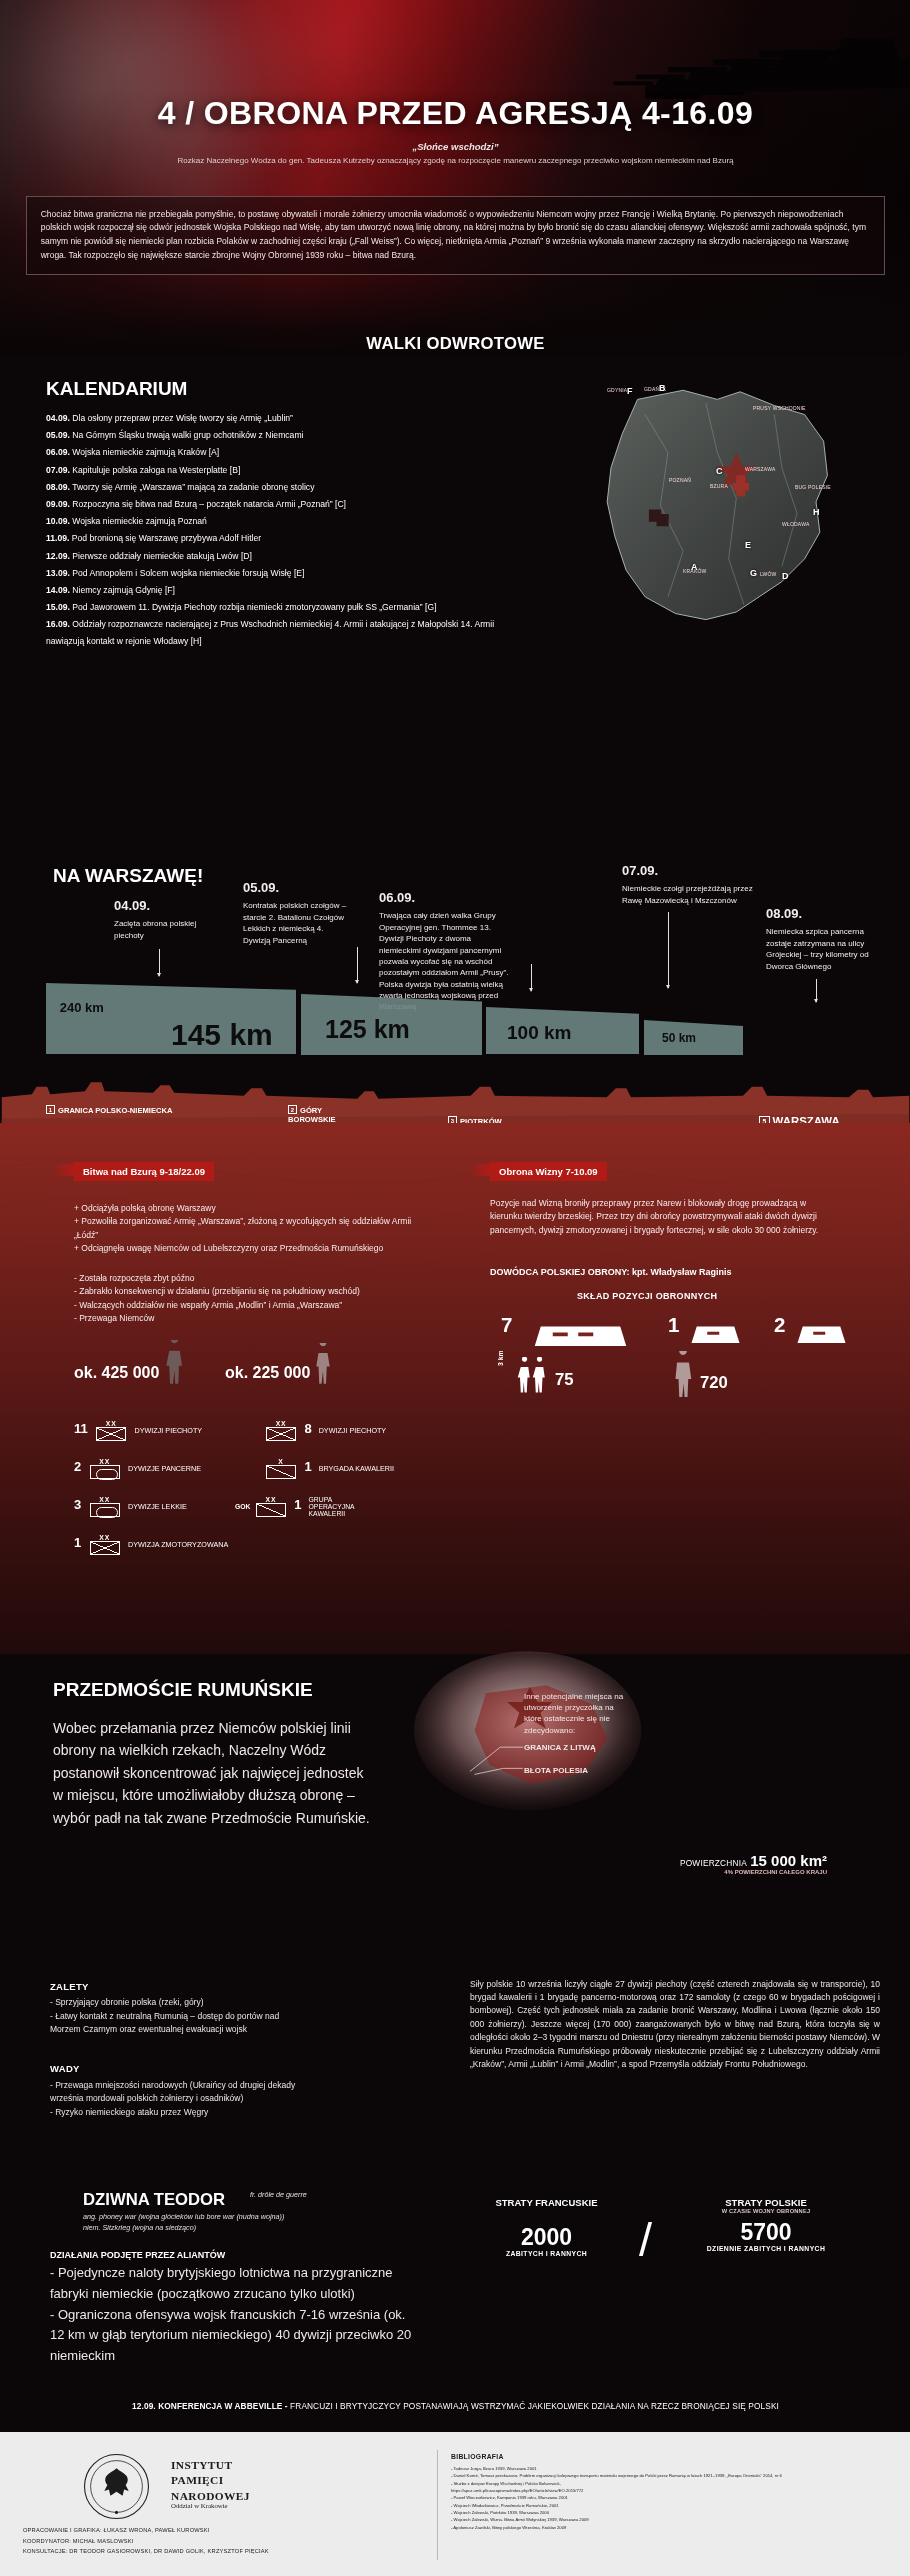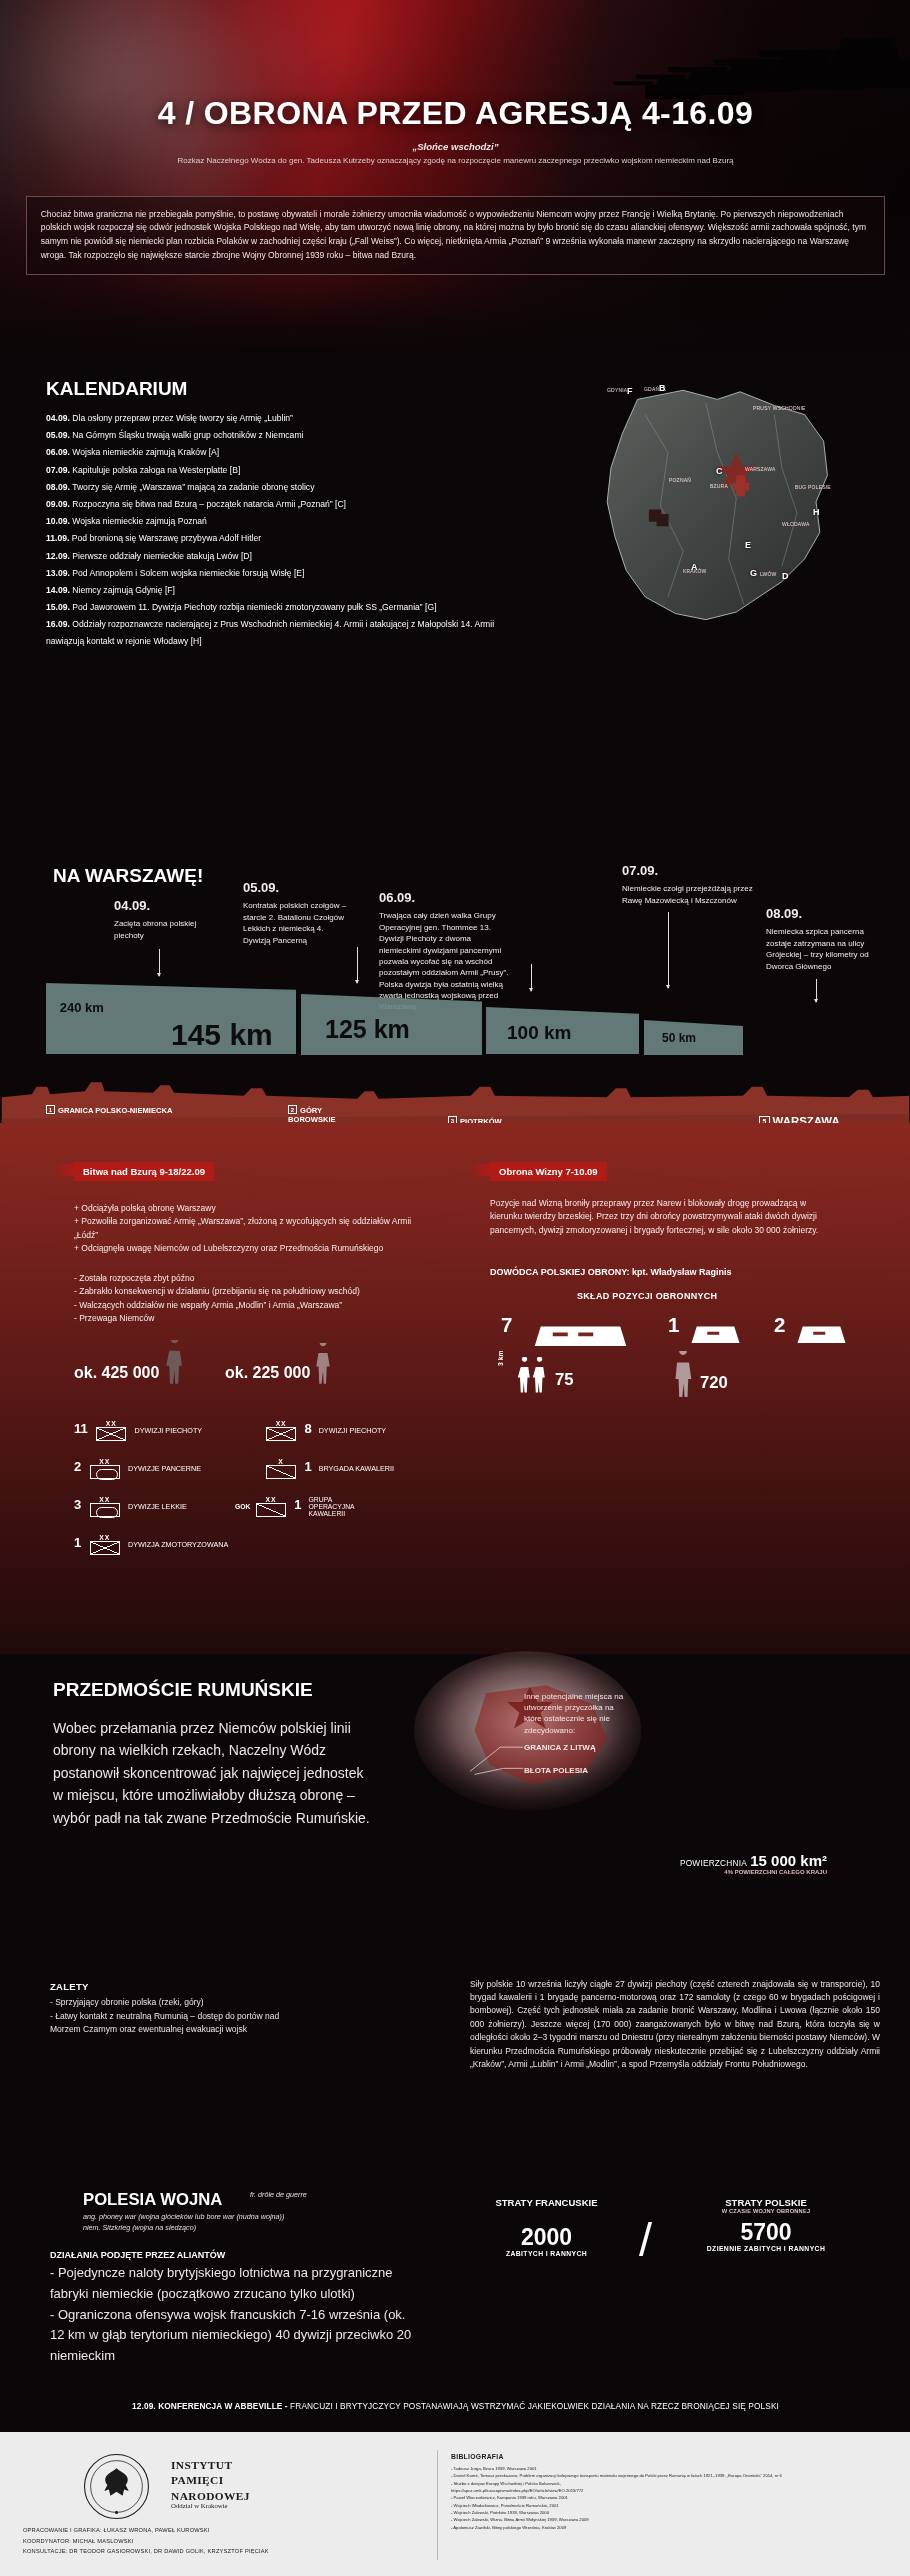--- a/index.html
+++ b/index.html
@@ -233,20 +233,21 @@
     </svg>
     <div class="hero-dark"></div>
     <div class="title-main">4 / OBRONA PRZED AGRESJĄ 4-16.09</div>
     <div class="title-quote">„Słońce wschodzi”</div>
     <div class="title-sub">Rozkaz Naczelnego Wodza do gen. Tadeusza Kutrzeby oznaczający zgodę na rozpoczęcie manewru zaczepnego przeciwko wojskom niemieckim nad Bzurą</div>
 
     <div class="intro-box">Chociaż bitwa graniczna nie przebiegała pomyślnie, to postawę obywateli i morale żołnierzy umocniła wiadomość o wypowiedzeniu Niemcom wojny przez Francję i Wielką Brytanię. Po pierwszych niepowodzeniach polskich wojsk rozpoczął się odwór jednostek Wojska Polskiego nad Wisłę, aby tam utworzyć nową linię obrony, na której można by było bronić się do czasu alianckiej ofensywy. Większość armii zachowała spójność, tym samym nie powiódł się niemiecki plan rozbicia Polaków w zachodniej części kraju („Fall Weiss”). Co więcej, nietknięta Armia „Poznań” 9 września wykonała manewr zaczepny na skrzydło nacierającego na Warszawę wroga. Tak rozpoczęło się największe starcie zbrojne Wojny Obronnej 1939 roku – bitwa nad Bzurą.</div>
   </div>
 
   <div class="sec-walki">
+    <div class="walki-title">WALKI ODWROTOWE</div>
     <div class="kal-title">KALENDARIUM</div>
 
     <div class="kal-list">
       <div class="kal-row"><span class="d">04.09.</span> <span>Dla osłony przepraw przez Wisłę tworzy się Armię „Lublin”</span></div>
       <div class="kal-row"><span class="d">05.09.</span> <span>Na Górnym Śląsku trwają walki grup ochotników z Niemcami</span></div>
       <div class="kal-row"><span class="d">06.09.</span> <span>Wojska niemieckie zajmują Kraków [A]</span></div>
       <div class="kal-row"><span class="d">07.09.</span> <span>Kapituluje polska załoga na Westerplatte [B]</span></div>
       <div class="kal-row"><span class="d">08.09.</span> <span>Tworzy się Armię „Warszawa” mającą za zadanie obronę stolicy</span></div>
       <div class="kal-row"><span class="d">09.09.</span> <span>Rozpoczyna się bitwa nad Bzurą – początek natarcia Armii „Poznań” [C]</span></div>
       <div class="kal-row"><span class="d">10.09.</span> <span>Wojska niemieckie zajmują Poznań</span></div>
@@ -547,25 +548,30 @@
       <div class="s">4% POWIERZCHNI CAŁEGO KRAJU</div>
     </div>
   </div>
 
   <div class="sec-zal">
     <div style="position:absolute;left:50px;top:7.6px;width:250px;">
       <div class="zal-h">ZALETY</div>
       <div class="zal-b">- Sprzyjający obronie polska (rzeki, góry)</div>
       <div class="zal-b">- Łatwy kontakt z neutralną Rumunią – dostęp do portów nad Morzem Czarnym oraz ewentualnej ewakuacji wojsk</div>
     </div>
+    <div style="position:absolute;left:50px;top:90px;width:250px;">
+      <div class="zal-h">WADY</div>
+      <div class="zal-b">- Przewaga mniejszości narodowych (Ukraińcy od drugiej dekady września mordowali polskich żołnierzy i osadników)</div>
+      <div class="zal-b">- Ryzyko niemieckiego ataku przez Węgry</div>
+    </div>
     <div style="position:absolute;left:470px;top:4.6px;width:410px;font-size:8.5px;line-height:1.58;color:#f0e6e6;text-align:justify;">Siły polskie 10 września liczyły ciągłe 27 dywizji piechoty (część czterech znajdowała się w transporcie), 10 brygad kawalerii i 1 brygadę pancerno-motorową oraz 172 samoloty (z czego 60 w brygadach pościgowej i bombowej). Część tych jednostek miała za zadanie bronić Warszawy, Modlina i Lwowa (łącznie około 150 000 żołnierzy). Jeszcze więcej (170 000) zaangażowanych było w bitwę nad Bzurą, która toczyła się w odległości około 2–3 tygodni marszu od Dniestru (przy nierealnym założeniu bierności postawy Niemców). W kierunku Przedmościa Rumuńskiego próbowały nieskutecznie przebijać się z Lubelszczyzny oddziały Armii „Kraków”, Armii „Lublin” i Armii „Modlin”, a spod Przemyśla oddziały Frontu Południowego.</div>
   </div>
 
   <div class="sec-dz">
-    <div class="dz-t" style="position:absolute;left:83px;top:4.6px;">POLESIA WOJNA</div>
+    <div class="dz-t" style="position:absolute;left:83px;top:4.6px;">DZIWNA TEODOR</div>
     <div class="dz-sub" style="position:absolute;left:250px;top:4.6px;width:197px;">fr. drôle de guerre</div>
     <div class="dz-sub" style="position:absolute;left:83px;top:27px;width:319px;">ang. phoney war (wojna glócieków lub bore war (nudna wojna))</div>
     <div class="dz-sub" style="position:absolute;left:83px;top:38px;width:319px;">niem. Sitzkrieg (wojna na siedząco)</div>
 
     <div style="position:absolute;left:50px;top:65px;width:364px;">
       <div class="dz-h">DZIAŁANIA PODJĘTE PRZEZ ALIANTÓW</div>
       <div class="dz-b">- Pojedyncze naloty brytyjskiego lotnictwa na przygraniczne fabryki niemieckie (początkowo zrzucano tylko ulotki)</div>
       <div class="dz-b">- Ograniczona ofensywa wojsk francuskich 7-16 września (ok. 12 km w głąb terytorium niemieckiego) 40 dywizji przeciwko 20 niemieckim</div>
     </div>
 

